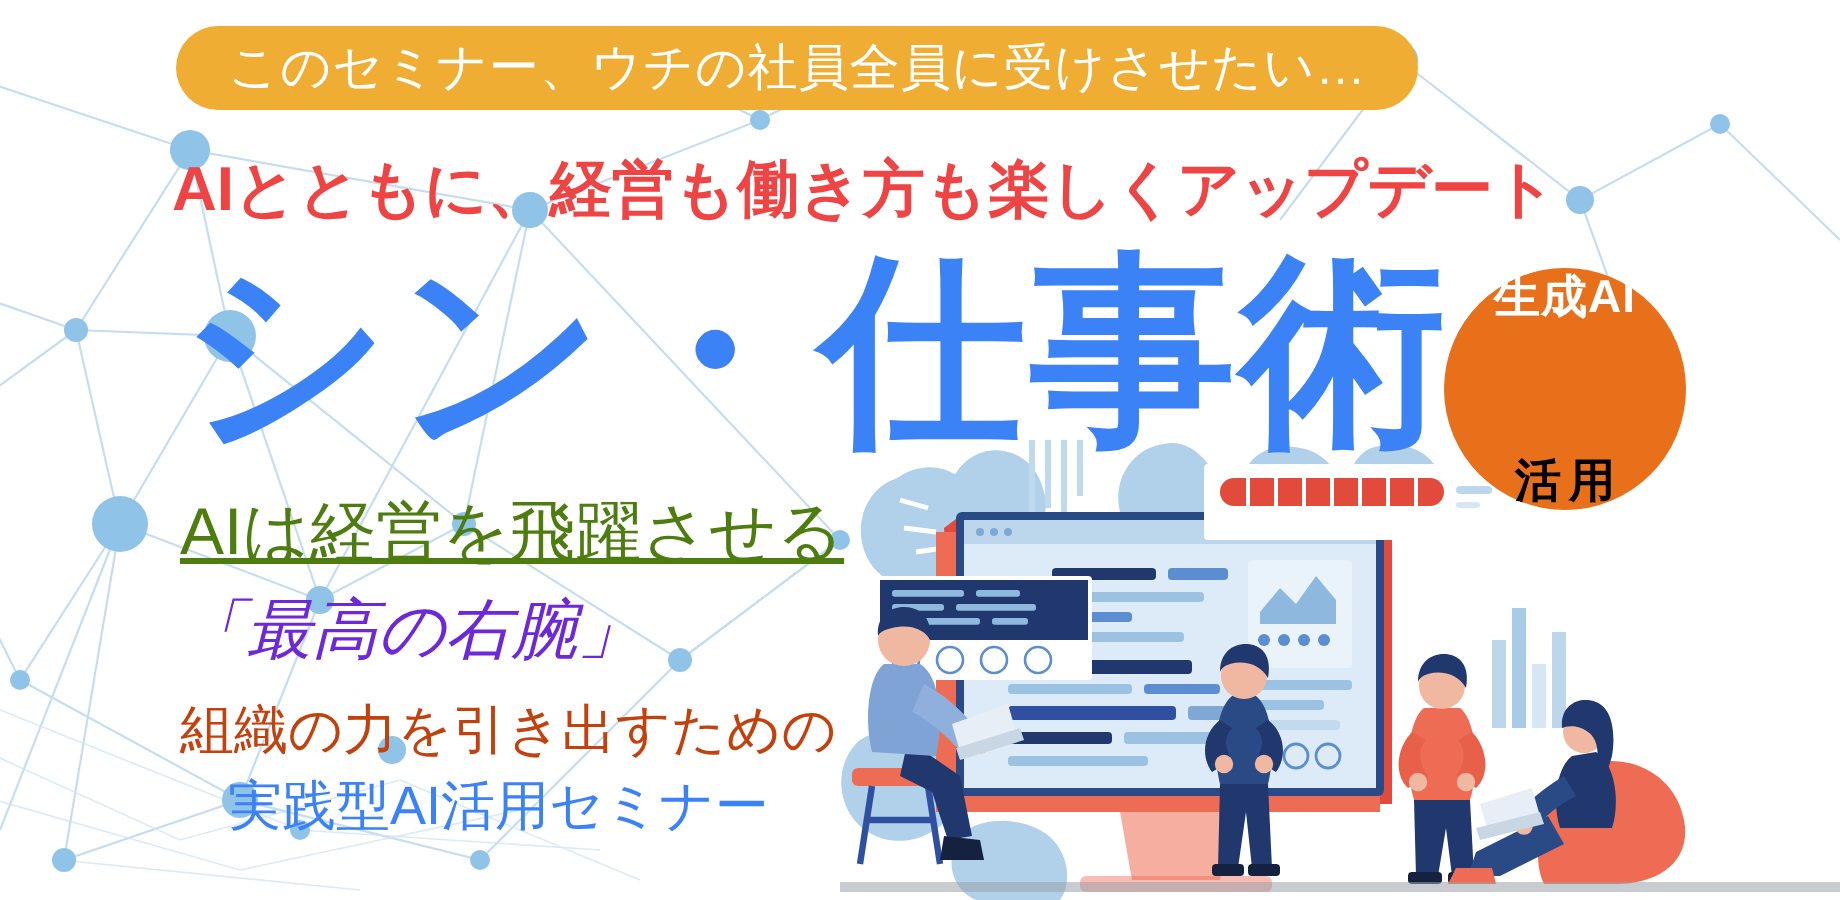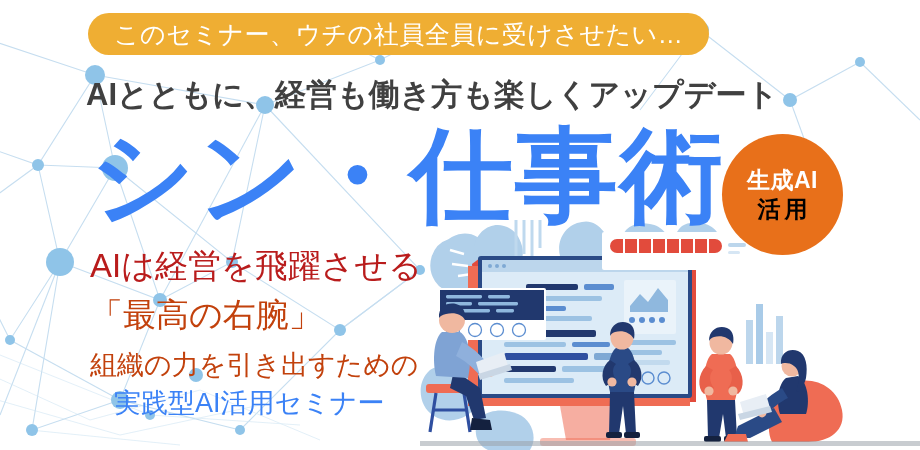--- a/index.html
+++ b/index.html
@@ -92,21 +92,21 @@
   #badge {
     position: absolute;
     left: 722px;
     top: 134px;
     width: 121px;
     height: 121px;
     border-radius: 50%;
     display: flex;
     flex-direction: column;
     align-items: center;
-    justify-content: center;
+    justify-content: space-between;
     z-index: 4;
     box-sizing: border-box;
   }
   #badge .badge-line {
     color: #ffffff;
     font-size: 23px;
     font-weight: bold;
     line-height: 1.25;
     letter-spacing: 0.5px;
     white-space: nowrap;
@@ -384,30 +384,30 @@
       <path d="M318 194 L350 186 L352 192 L320 200 Z" fill="#C9D6E4"></path>
     </g>
 
     <rect x="0" y="221" width="500" height="5" fill="#9AA3AA" opacity="0.55"></rect>
   </svg>
 
   <div id="pill" style="background: rgb(239, 174, 51);">
     <span class="pill-text" style="color: rgb(255, 255, 255);">このセミナー、ウチの社員全員に受けさせたい…</span>
   </div>
 
-  <div id="subtitle" style="color: #404040;">AIとともに、経営も働き方も楽しくアップデート</div>
+  <div id="subtitle" style="color: #ef4444;">AIとともに、経営も働き方も楽しくアップデート</div>
 
   <div id="main-title" style="color: #3b82f6;">シン・仕事術</div>
 
   <div id="badge" style="background: rgb(232, 112, 26);">
     <span class="badge-line l1" style="color: rgb(255, 255, 255);">生成AI</span>
     <span class="badge-line l2" style="color: #000000;">活用</span>
   </div>
 
   <div id="copy-block">
-    <div class="lead spacer-lead" style="color: #b91c1c;">AIは経営を飛躍させる</div>
-    <div class="lead" style="color: #c2410c;">「最高の右腕」</div>
+    <div class="lead spacer-lead" style="color: #4d7c0f; text-decoration: underline;">AIは経営を飛躍させる</div>
+    <div class="lead" style="color: #6d28d9; font-style: italic;">「最高の右腕」</div>
     <div class="gap"></div>
     <div class="sub" style="color: #c2410c;">組織の力を引き出すための</div>
     <div class="sub" style="color: #3b82f6; margin-left: 24px;">実践型AI活用セミナー</div>
   </div>
 
 </div>
 
 </body></html>

